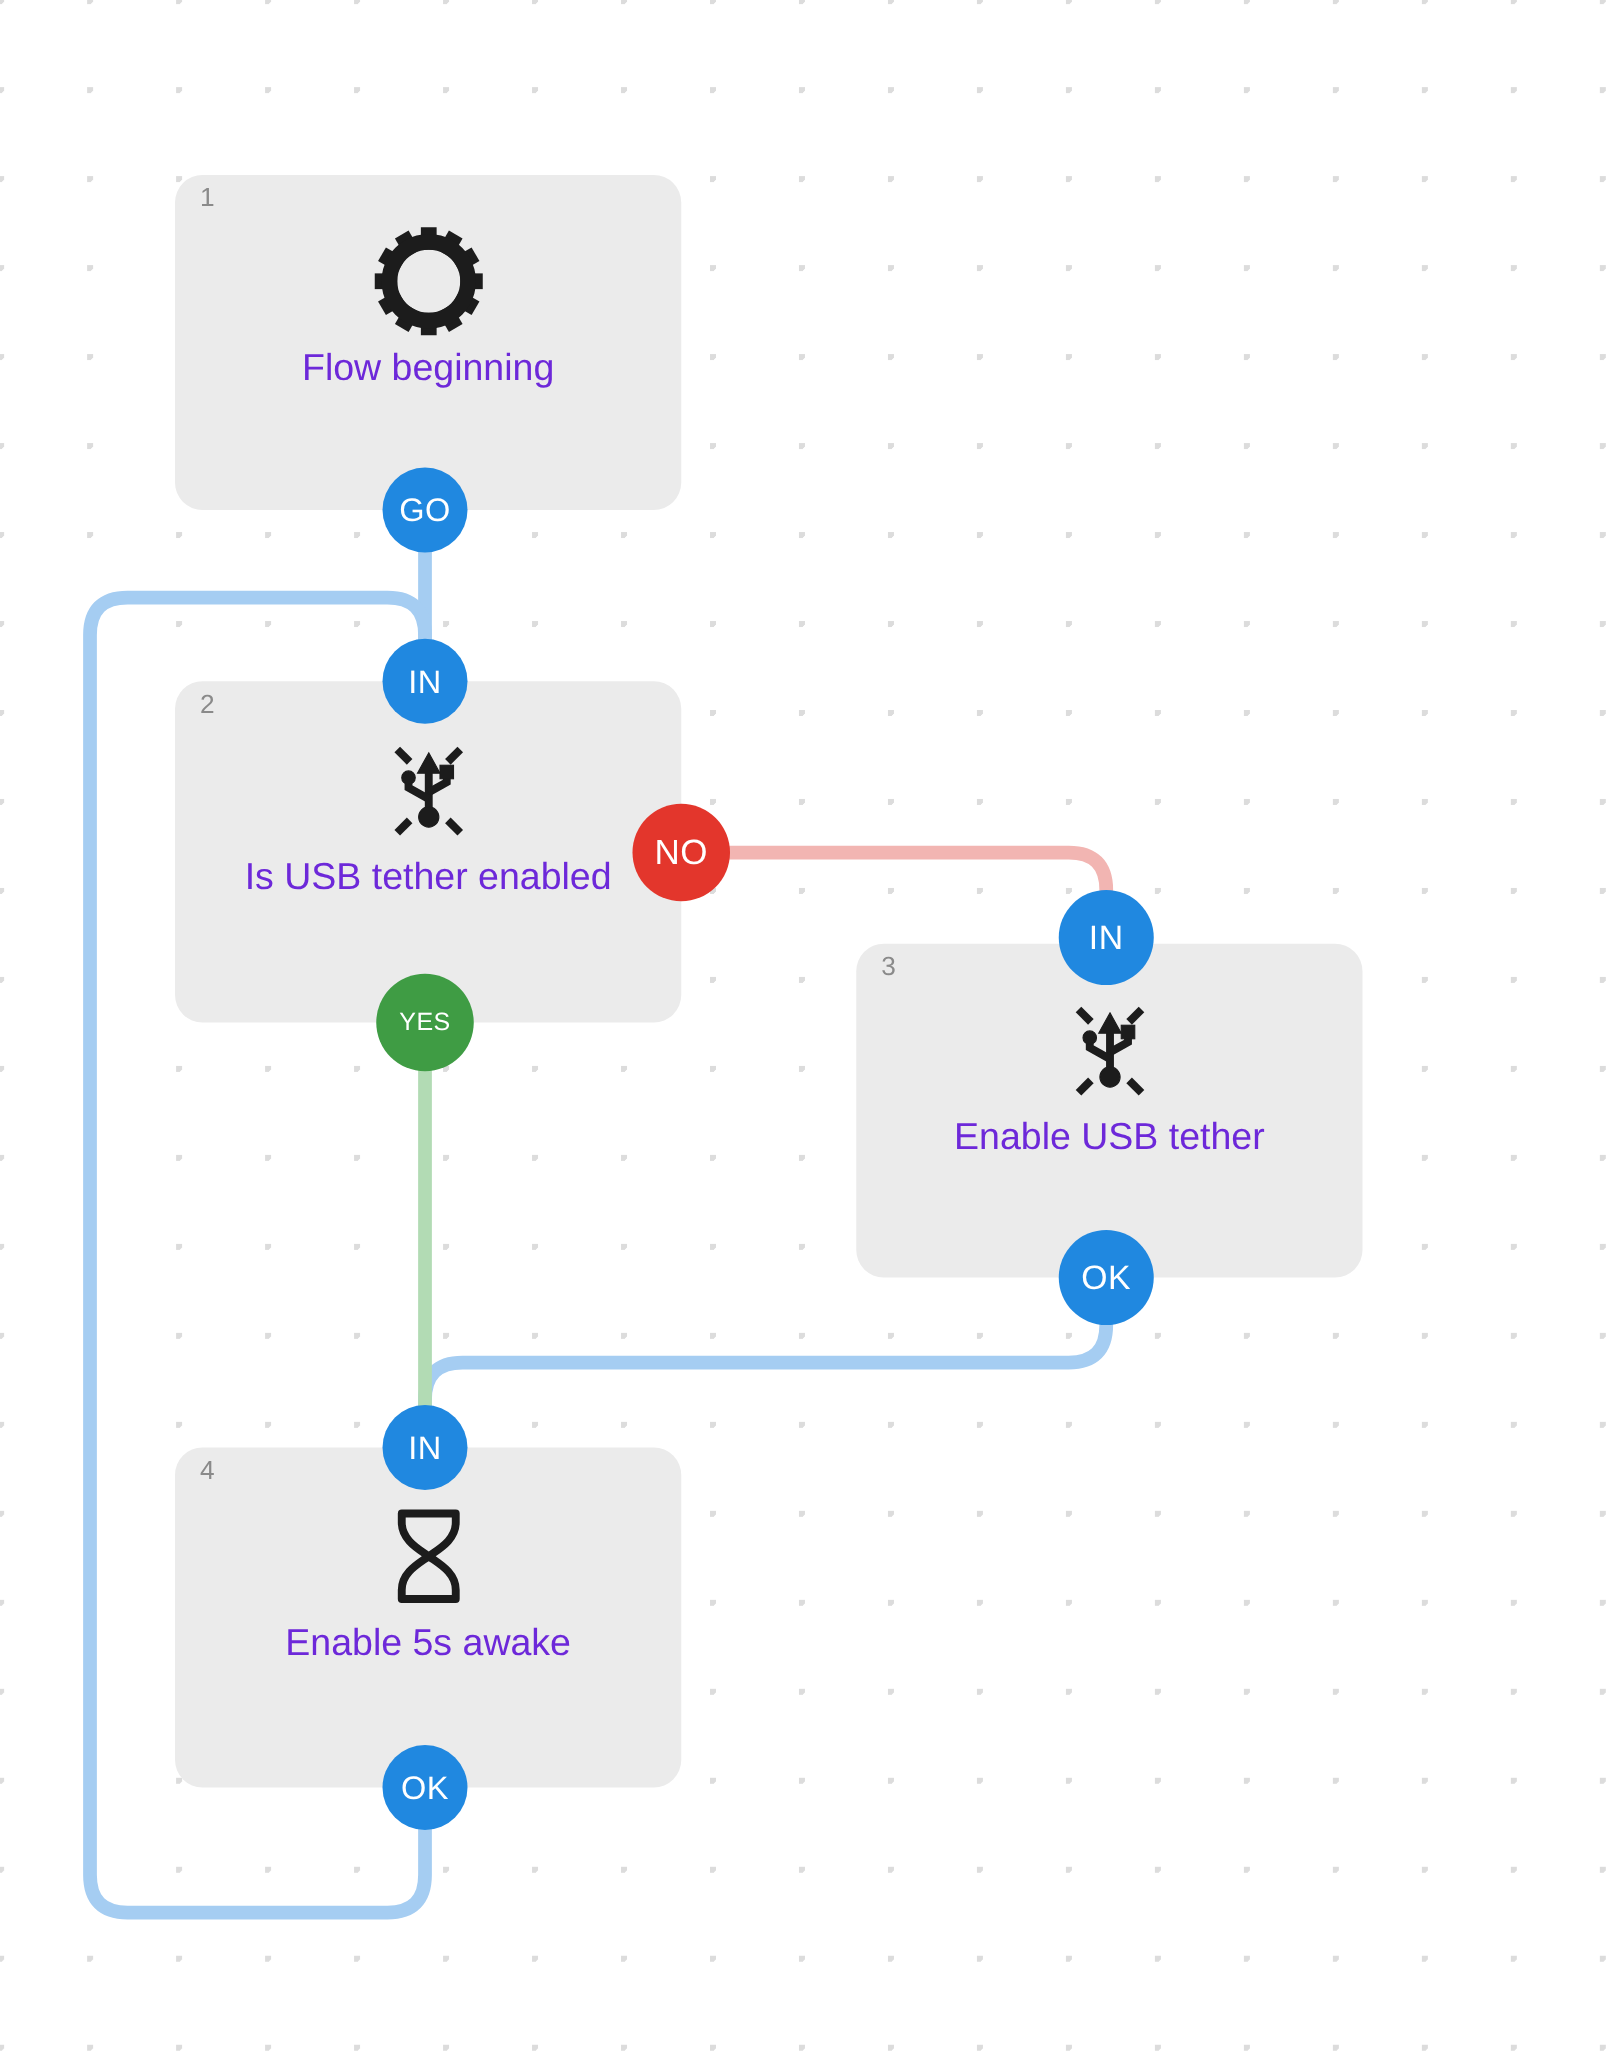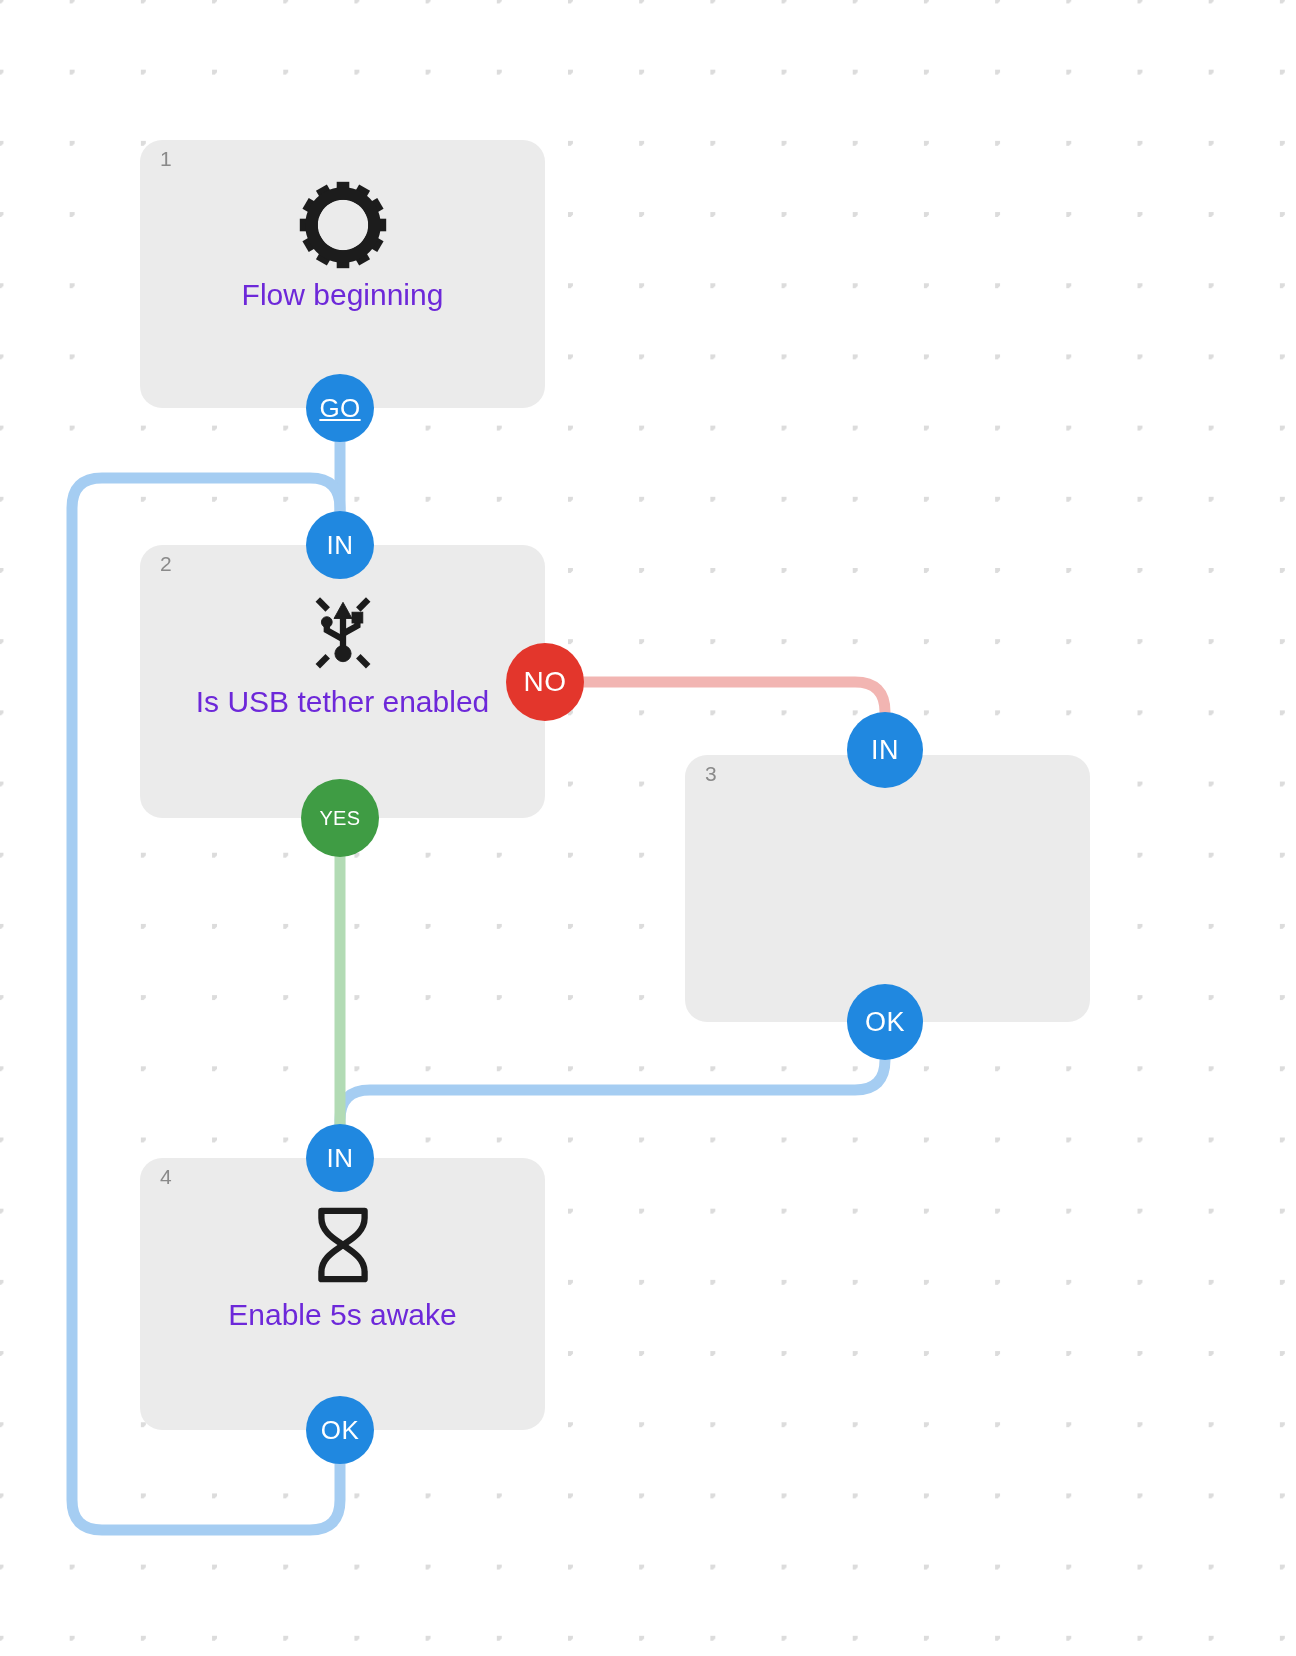--- a/index.html
+++ b/index.html
@@ -115,21 +115,21 @@
               <rect x="43" y="2" width="14" height="20" transform="rotate(300 50 50)"></rect>
               <rect x="43" y="2" width="14" height="20" transform="rotate(330 50 50)"></rect>
             </g>
             <path d="M50 8 A42 42 0 1 1 49.99 8 Z M50 22 A28 28 0 1 0 50.01 22 Z" fill-rule="evenodd"></path>
           </g>
         </svg>
       </span>
       <span class="node-label">Flow beginning</span>
     </div>
   </div>
-  <div class="port port-blue" style="left:306px;top:374px;width:68px;height:68px;text-decoration:underline;">
+  <div class="port port-blue" style="left:306px;top:374px;width:68px;height:68px;">
     <span>GO</span>
   </div>
 
   <div class="node" style="left:140px;top:545px;width:405px;height:273px;">
     <span class="node-index">2</span>
     <div class="node-body" style="top:42px;">
       <span>
         <svg class="node-icon" viewBox="0 0 100 100" xmlns="http://www.w3.org/2000/svg">
           <g stroke="#1c1c1c" fill="#1c1c1c">
             <line x1="50" y1="72" x2="50" y2="28" stroke-width="7" stroke-linecap="butt"></line>
@@ -156,20 +156,42 @@
   </div>
   <div class="port port-red" style="left:506px;top:643px;width:78px;height:78px;font-size:28px;">
     <span>NO</span>
   </div>
   <div class="port port-green" style="left:301px;top:779px;width:78px;height:78px;font-size:20px;">
     <span>YES</span>
   </div>
 
   <div class="node" style="left:685px;top:755px;width:405px;height:267px;">
     <span class="node-index">3</span>
+    <div class="node-body" style="top:40px;">
+      <span>
+        <svg class="node-icon" viewBox="0 0 100 100" xmlns="http://www.w3.org/2000/svg">
+          <g stroke="#1c1c1c" fill="#1c1c1c">
+            <line x1="50" y1="72" x2="50" y2="28" stroke-width="7" stroke-linecap="butt"></line>
+            <polygon points="50,17 60,35 40,35"></polygon>
+            <circle cx="50" cy="74" r="9"></circle>
+            <path d="M50 58 L32 48 L32 41" stroke-width="7" fill="none" stroke-linecap="butt" stroke-linejoin="miter"></path>
+            <circle cx="32" cy="39" r="6"></circle>
+            <path d="M50 52 L66 43 L66 36" stroke-width="7" fill="none" stroke-linecap="butt" stroke-linejoin="miter"></path>
+            <rect x="60" y="28" width="12" height="12"></rect>
+            <g stroke-width="7" stroke-linecap="butt">
+              <line x1="22" y1="14" x2="33" y2="25"></line>
+              <line x1="78" y1="14" x2="67" y2="25"></line>
+              <line x1="22" y1="88" x2="33" y2="77"></line>
+              <line x1="78" y1="88" x2="67" y2="77"></line>
+            </g>
+          </g>
+        </svg>
+      </span>
+      <span class="node-label">Enable USB tether</span>
+    </div>
   </div>
   <div class="port port-blue" style="left:847px;top:712px;width:76px;height:76px;font-size:27px;">
     <span>IN</span>
   </div>
   <div class="port port-blue" style="left:847px;top:984px;width:76px;height:76px;font-size:27px;">
     <span>OK</span>
   </div>
 
   <div class="node" style="left:140px;top:1158px;width:405px;height:272px;">
     <span class="node-index">4</span>

